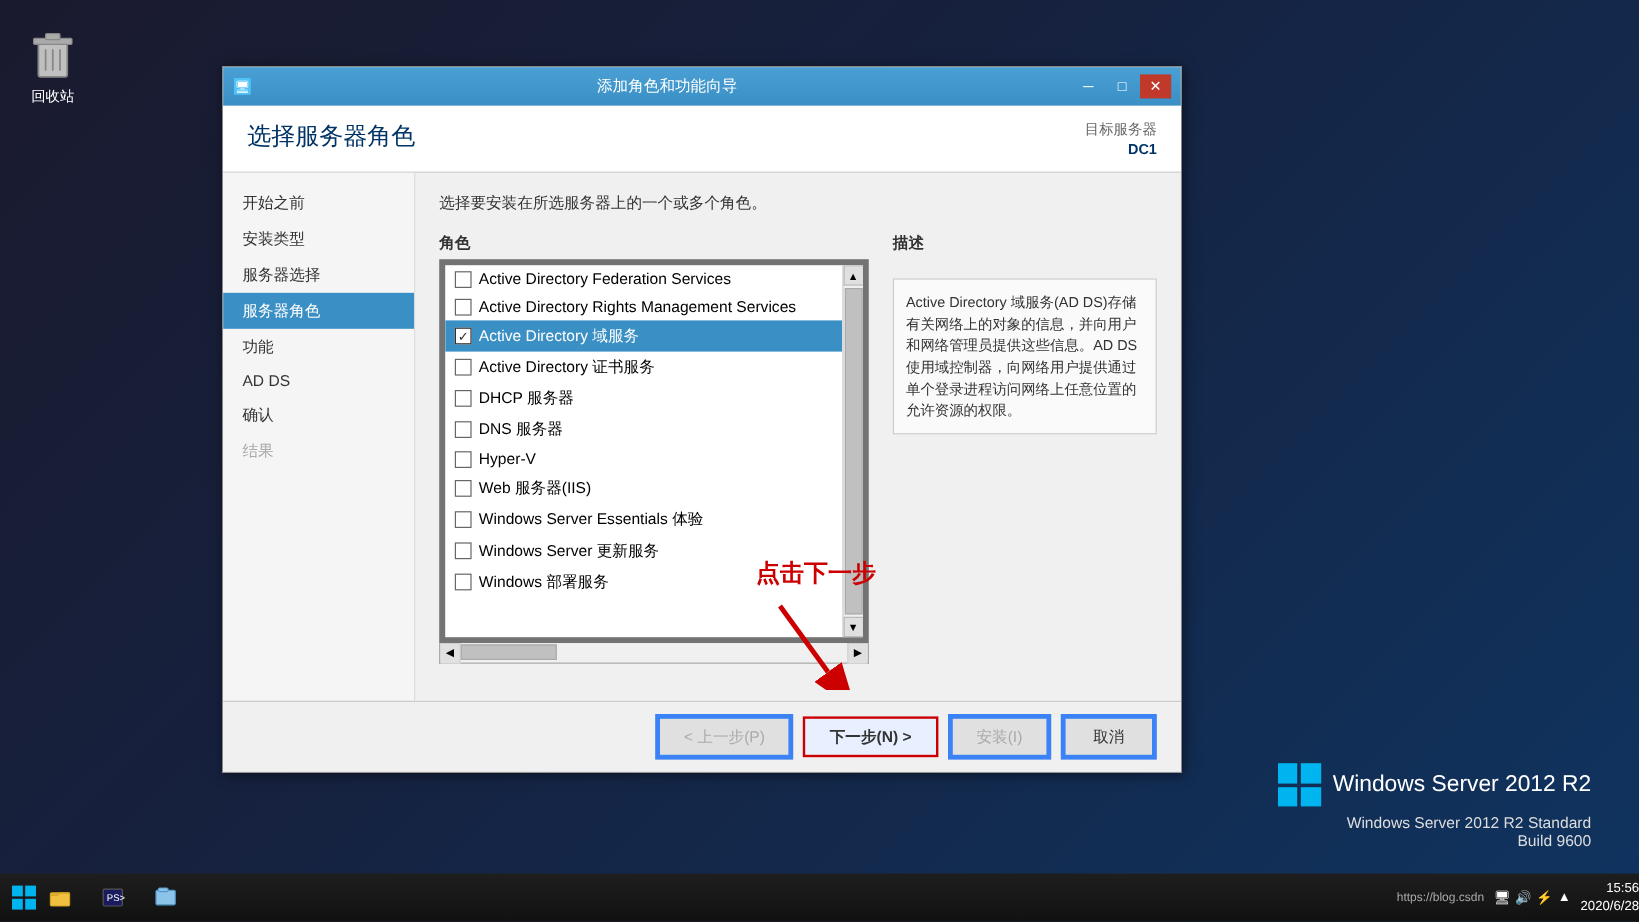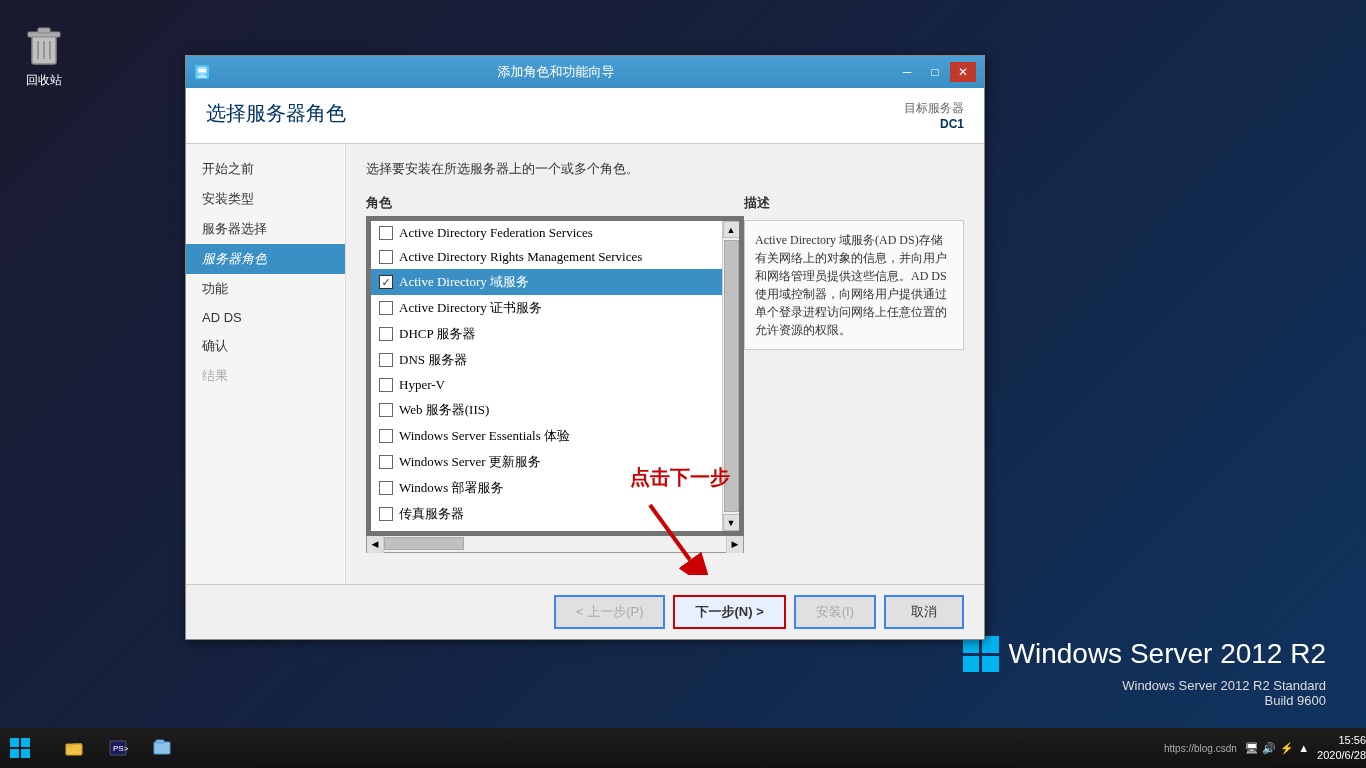--- a/index.html
+++ b/index.html
@@ -62,21 +62,21 @@
     .taskbar-icons {
       display: flex;
       align-items: center;
       height: 100%;
     }
     .taskbar-icon-btn {
       width: 44px;
       height: 40px;
       display: flex;
       align-items: center;
-      justify-content: flex-end;
+      justify-content: flex-start;
       cursor: pointer;
       border: none;
       background: transparent;
     }
     .taskbar-right {
       margin-left: auto;
       display: flex;
       align-items: center;
       color: white;
       font-size: 11px;
@@ -106,21 +106,21 @@
       text-align: right;
     }
     .ws-logo-area {
       display: flex;
       align-items: center;
       justify-content: flex-end;
       gap: 10px;
       margin-bottom: 6px;
     }
     .ws-logo-title {
-      font-size: 28px;
+      font-size: 19px;
       font-weight: 300;
       color: white;
     }
     .ws-subtitle {
       font-size: 13px;
       color: #ddd;
     }
     .ws-build {
       font-size: 13px;
       color: #ddd;
@@ -246,21 +246,20 @@
     }
     .nav-item {
       padding: 6px 16px;
       font-size: 13px;
       color: #333;
       cursor: pointer;
     }
     .nav-item.active {
       background: #3a8fc4;
       color: white;
-      font-style: italic;
     }
     .nav-item.disabled {
       color: #aaa;
     }
 
     
     .right-content {
       flex: 1;
       padding: 16px 20px;
       display: flex;
@@ -268,22 +267,22 @@
       gap: 10px;
     }
     .instruction-text {
       font-size: 13px;
       color: #333;
       margin-bottom: 6px;
     }
 
     .roles-panel {
       display: flex;
+      gap: 20px;
       flex: 1;
-      font-family: Liberation Serif, serif;
     }
     .roles-left {
       flex: 1;
     }
     .roles-header {
       font-size: 13px;
       font-weight: bold;
       color: #333;
       margin-bottom: 4px;
     }
@@ -369,21 +368,21 @@
     }
 
     
     .description-panel {
       width: 220px;
     }
     .desc-header {
       font-size: 13px;
       font-weight: bold;
       color: #333;
-      margin-bottom: 8px;
+      margin-bottom: 20px;
     }
     .desc-box {
       border: 1px solid #ccc;
       background: #fafafa;
       padding: 10px;
       font-size: 12px;
       color: #333;
       line-height: 1.5;
       min-height: 100px;
     }
@@ -396,21 +395,21 @@
       display: flex;
       justify-content: flex-end;
       gap: 8px;
       align-items: center;
     }
     .dialog-btn {
       padding: 6px 20px;
       font-size: 13px;
       cursor: pointer;
       background: #e0e0e0;
-      border: 2px solid #3b82f6;
+      border: 4px solid #3b82f6;
       color: #333;
       min-width: 80px;
     }
     .dialog-btn.primary {
       background: #e8f0ff;
       border: 2px solid #cc0000;
       color: #333;
       font-weight: bold;
     }
     .dialog-btn.disabled {
@@ -602,24 +601,20 @@
                   <div class="role-item">
                     <div class="role-checkbox"></div>
                     <span class="role-name">Windows Server 更新服务</span>
                   </div>
 
                   <div class="role-item">
                     <div class="role-checkbox"></div>
                     <span class="role-name">Windows 部署服务</span>
                   </div>
 
-                  <div class="role-item">
-                    <div class="role-checkbox"></div>
-                    <span class="role-name">传真服务器</span>
-                  </div>
 
                 </div>
 
                 <div class="scroll-track">
                   <div class="scroll-arrow">▲</div>
                   <div class="scroll-thumb"></div>
                   <div class="scroll-arrow">▼</div>
                 </div>
               </div>
 

